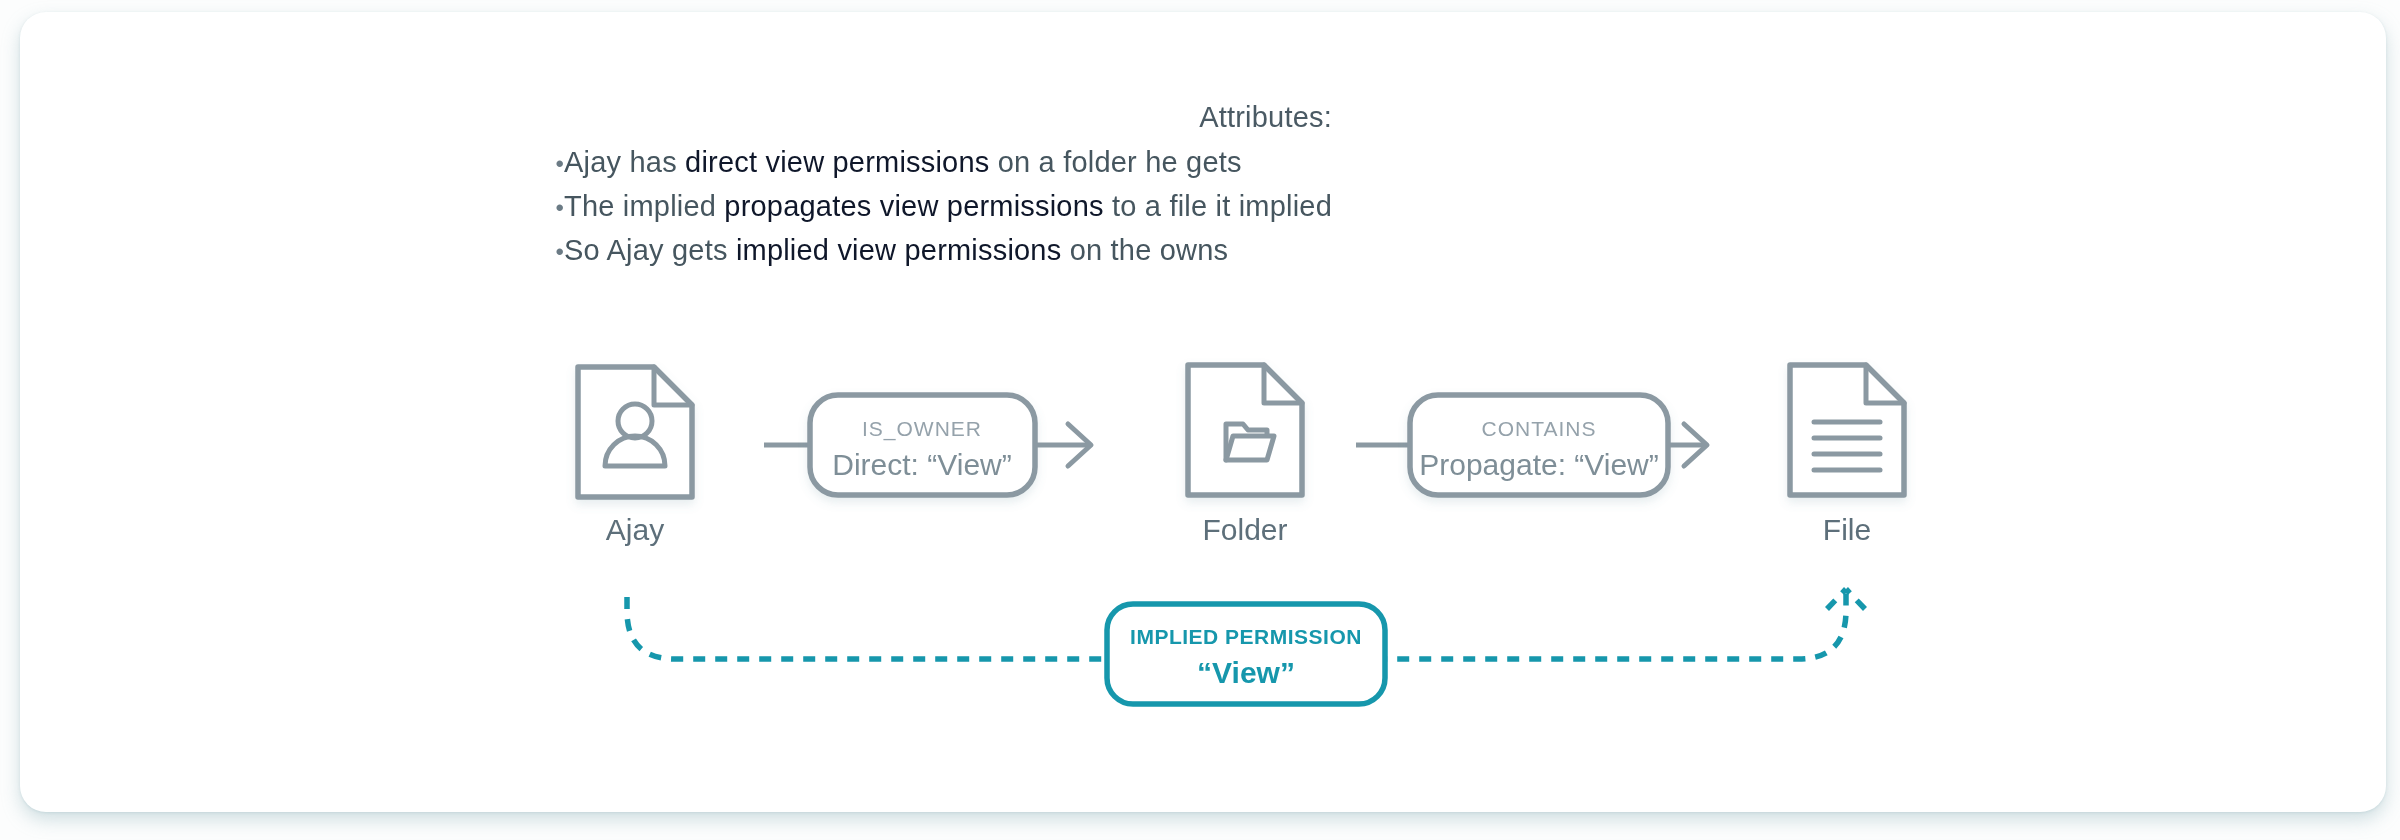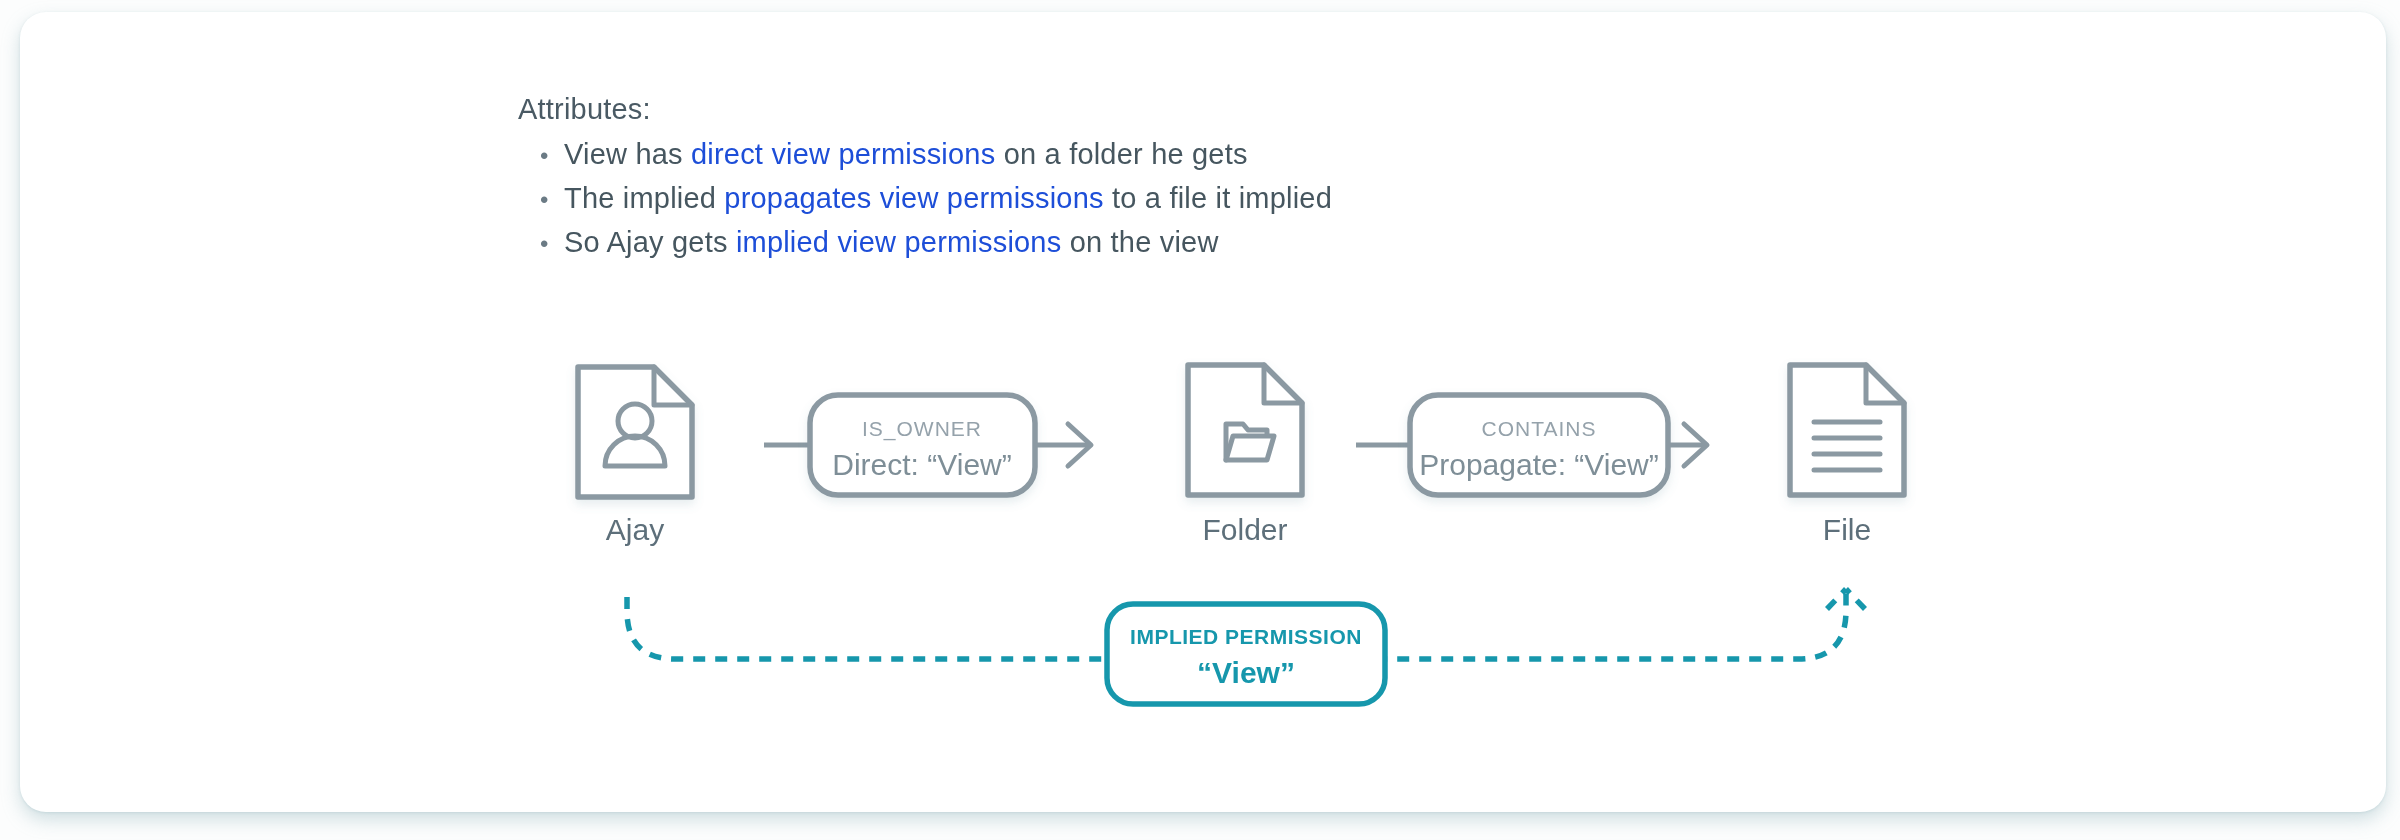--- a/index.html
+++ b/index.html
@@ -18,25 +18,26 @@
     width: 2366px;
     height: 800px;
     background: #ffffff;
     border-radius: 26px;
     box-shadow: 0 8px 18px rgba(140, 175, 185, 0.38),
                 0 1px 3px rgba(140, 175, 185, 0.25);
   }
   .attributes {
     position: absolute;
     left: 498px;
-    top: 76px;
+    top: 84px;
     font-size: 29px;
     line-height: 43px;
     color: #46565f;
     letter-spacing: 0.2px;
+    text-align: right;
   }
   .attr-title {
     margin: 0 0 2px 0;
     color: #4a5a64;
   }
   .attr-list {
     list-style: none;
     margin: 0;
     padding: 0;
   }
@@ -44,21 +45,21 @@
     display: flex;
     align-items: baseline;
   }
   .bullet-dot {
     width: 24px;
     margin-left: 22px;
     color: #6b7b85;
     font-size: 24px;
     flex: 0 0 auto;
   }
-  .hl { color: #1d4ed8; }
+  .hl { color: #0f172a; }
   .diagram {
     position: absolute;
     left: 0;
     top: 0;
     width: 2400px;
     height: 840px;
   }
   .node-stroke { stroke: #8b99a2; stroke-width: 5.5; fill: #ffffff;
                  stroke-linejoin: round; stroke-linecap: round; }
   .glyph-stroke { stroke: #8b99a2; stroke-width: 5; fill: none;
@@ -78,29 +79,29 @@
 </head>
 <body>
 
 <div class="card">
 
   <div class="attributes">
     <div class="attr-title">Attributes:</div>
     <ul class="attr-list">
       <li class="attr-item">
         <span class="bullet-dot">•</span>
-        <span class="attr-text"><span>View has </span><span class="hl">direct view permissions</span><span> on a folder he gets</span></span>
+        <span class="attr-text"><span>Ajay has </span><span class="hl">direct view permissions</span><span> on a folder he gets</span></span>
       </li>
       <li class="attr-item">
         <span class="bullet-dot">•</span>
         <span class="attr-text"><span>The implied </span><span class="hl">propagates view permissions</span><span> to a file it implied</span></span>
       </li>
       <li class="attr-item">
         <span class="bullet-dot">•</span>
-        <span class="attr-text"><span>So Ajay gets </span><span class="hl">implied view permissions</span><span> on the view</span></span>
+        <span class="attr-text"><span>So Ajay gets </span><span class="hl">implied view permissions</span><span> on the owns</span></span>
       </li>
     </ul>
   </div>
 
   <svg class="diagram" viewBox="0 0 2400 840">
     <defs>
       <filter id="soft" x="-30%" y="-30%" width="160%" height="160%">
         <feDropShadow dx="0" dy="5" stdDeviation="5" flood-color="#6e93a0" flood-opacity="0.16"></feDropShadow>
       </filter>
     </defs>

